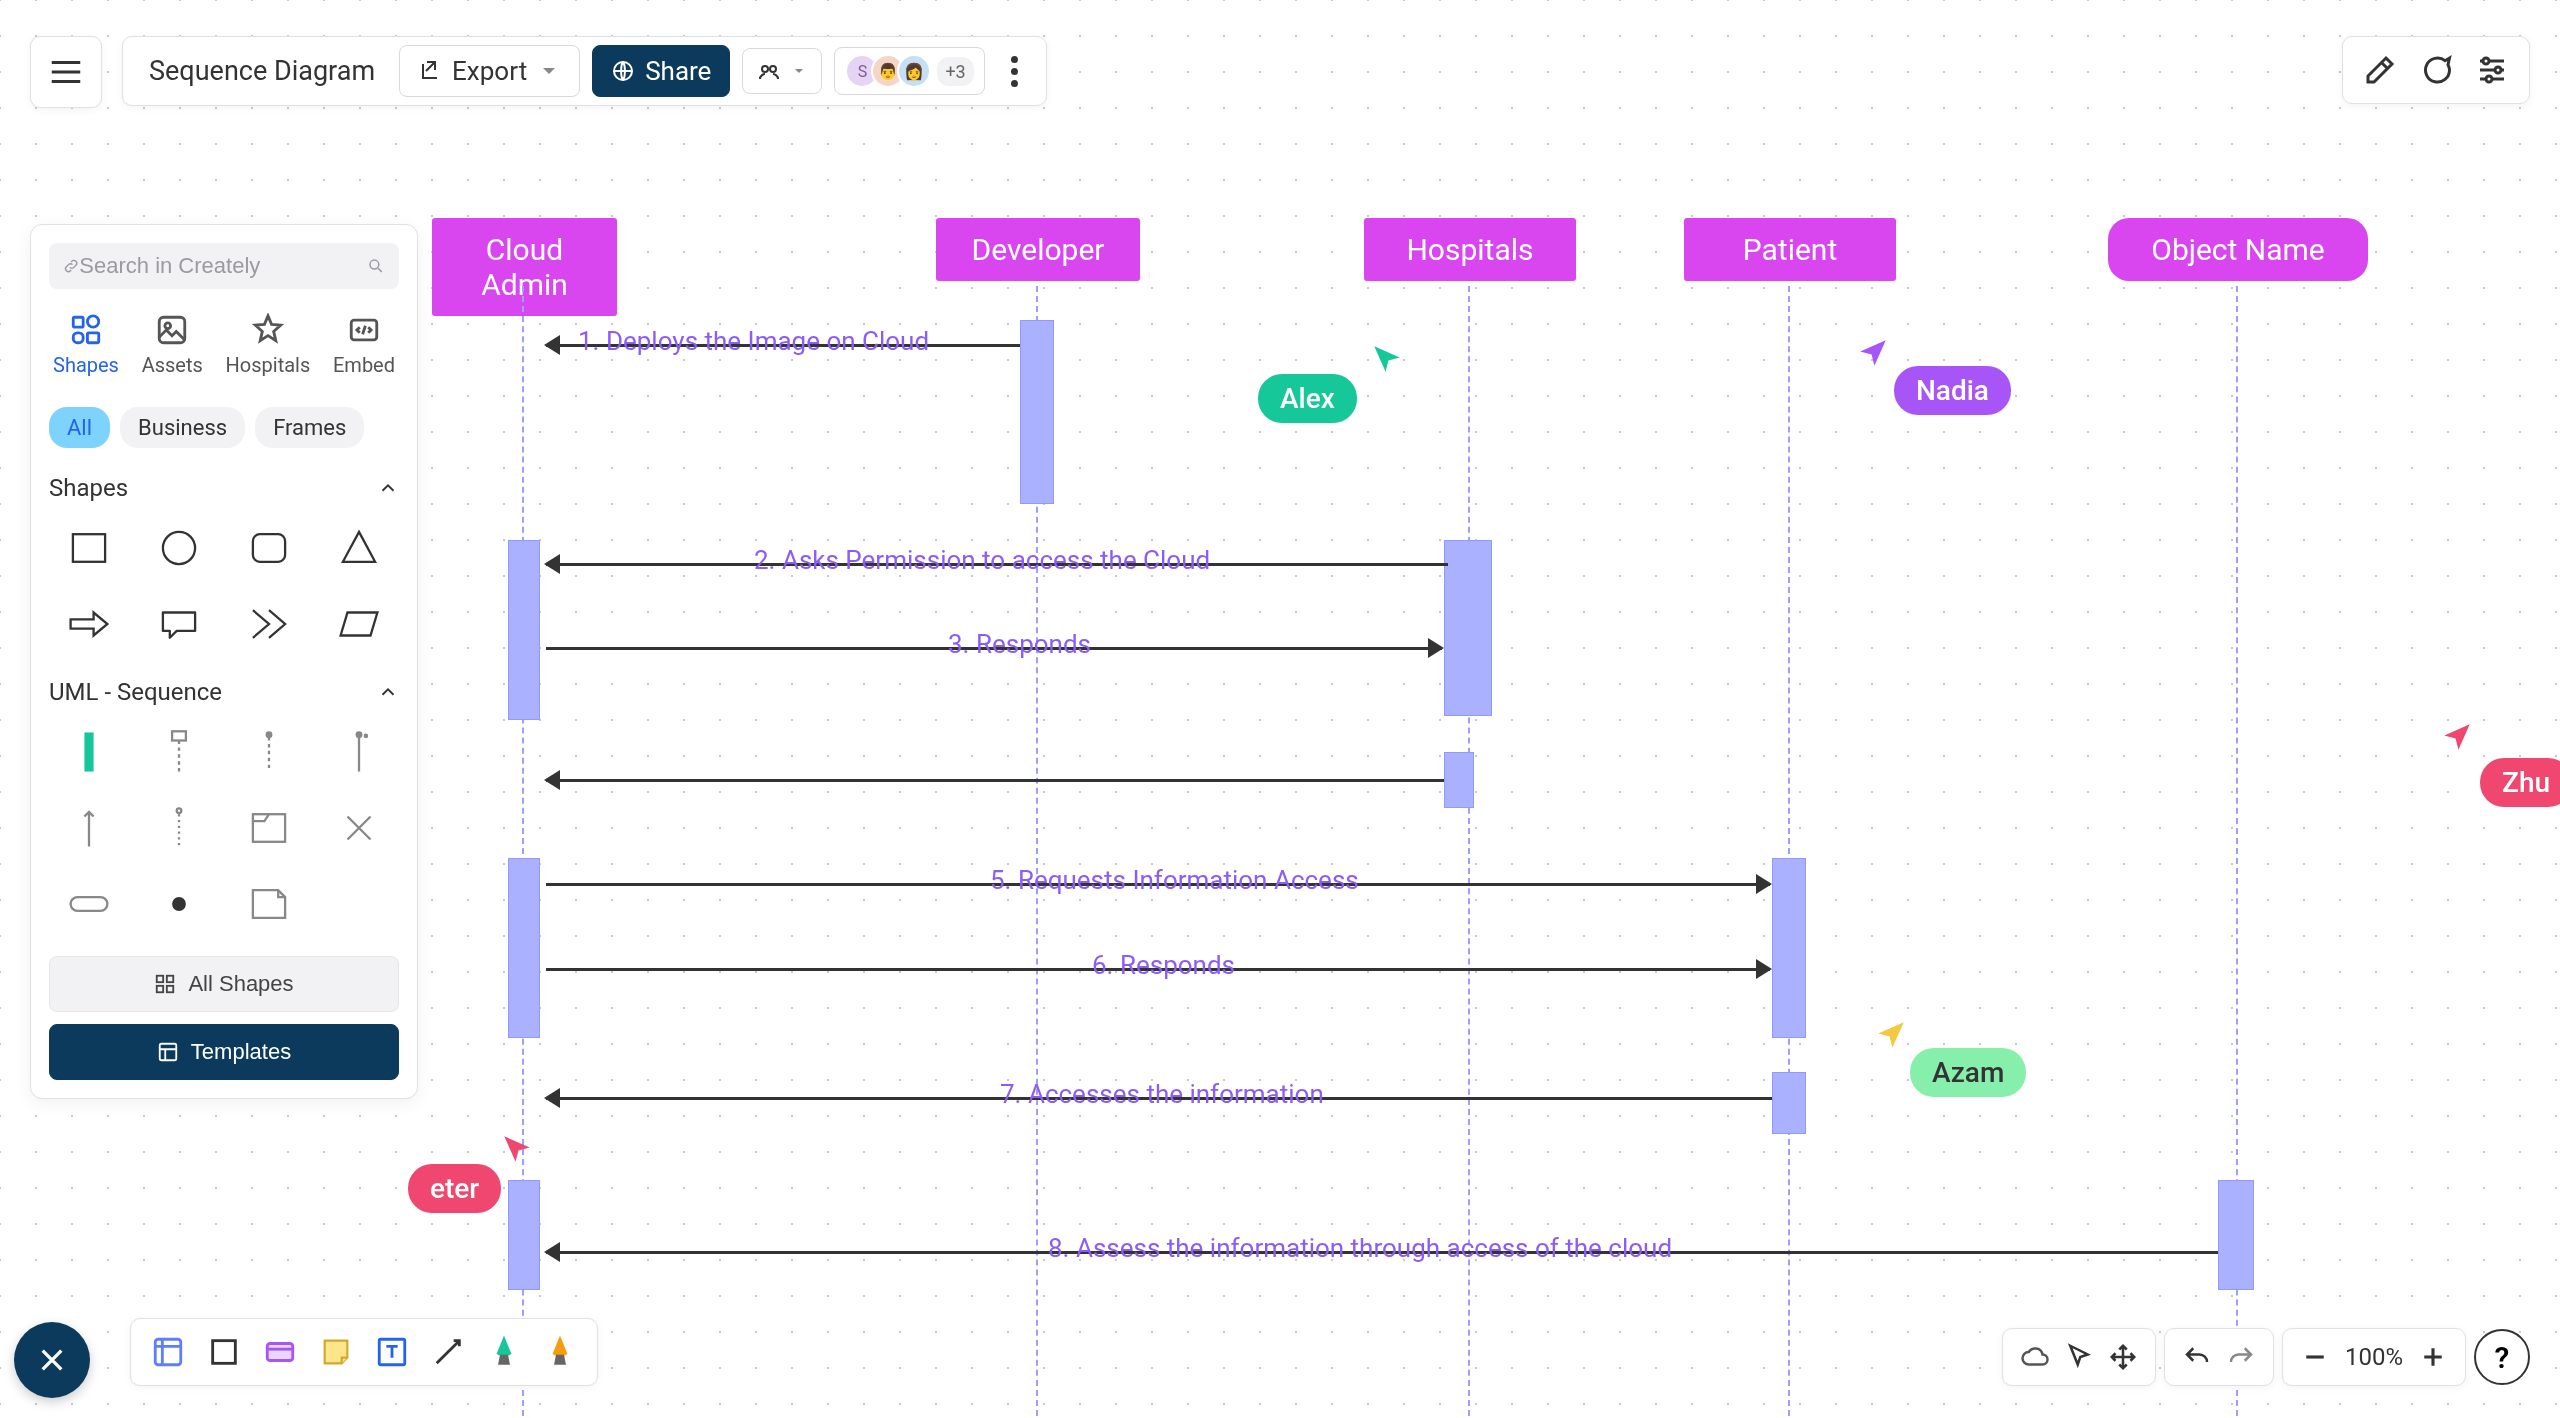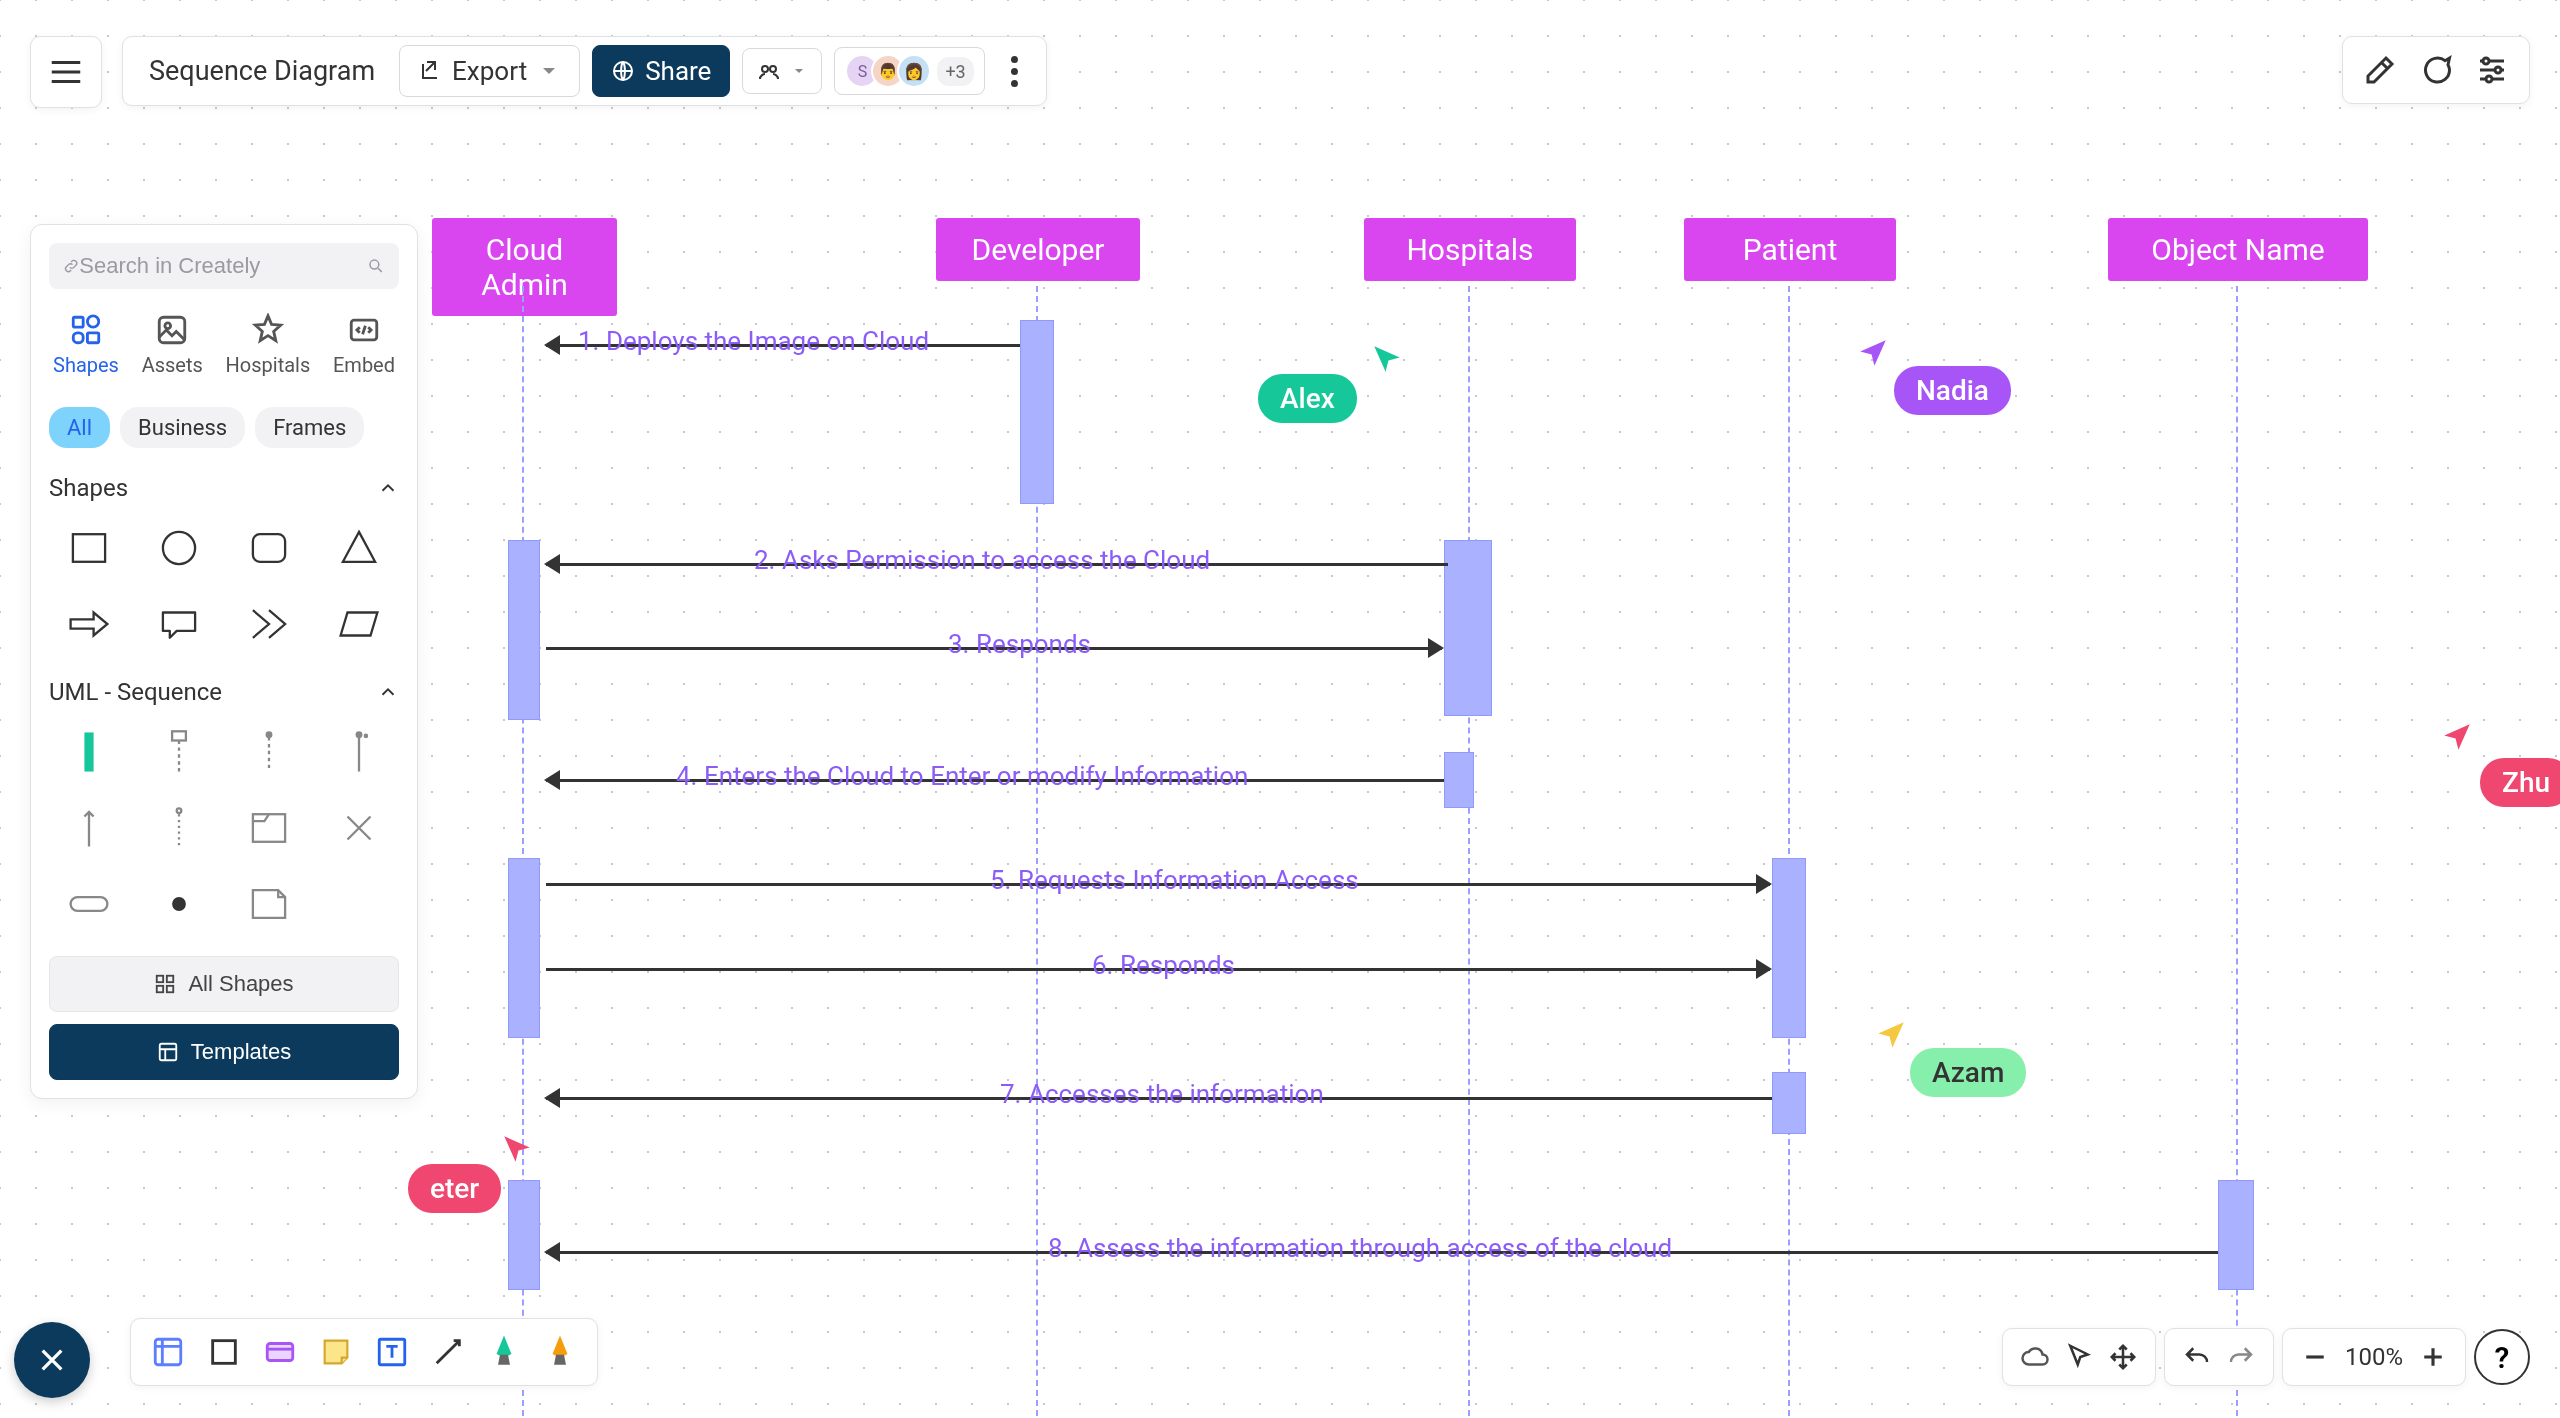--- a/index.html
+++ b/index.html
@@ -374,21 +374,21 @@
 
   <div class="lifeline-head" style="left:936px; top:218px; width:204px;"><span>Developer</span></div>
   <div class="lifeline-line" style="left:1036px; top:286px; height:1130px;"></div>
 
   <div class="lifeline-head" style="left:1364px; top:218px; width:212px;"><span>Hospitals</span></div>
   <div class="lifeline-line" style="left:1468px; top:286px; height:1130px;"></div>
 
   <div class="lifeline-head" style="left:1684px; top:218px; width:212px;"><span>Patient</span></div>
   <div class="lifeline-line" style="left:1788px; top:286px; height:1130px;"></div>
 
-  <div class="lifeline-head" style="left:2108px; top:218px; width:260px;"><span>Object Name</span></div>
+  <div class="lifeline-head" style="left:2108px; top:218px; width:260px;border-radius:21px;"><span>Object Name</span></div>
   <div class="lifeline-line" style="left:2236px; top:286px; height:1130px;"></div>
 
   <div class="activation" style="left:508px; top:540px; width:32px; height:180px;"></div>
   <div class="activation" style="left:508px; top:858px; width:32px; height:180px;"></div>
   <div class="activation" style="left:508px; top:1180px; width:32px; height:110px;"></div>
   <div class="activation" style="left:1020px; top:320px; width:34px; height:184px;"></div>
   <div class="activation" style="left:1444px; top:540px; width:48px; height:176px;"></div>
   <div class="activation" style="left:1444px; top:752px; width:30px; height:56px;"></div>
   <div class="activation" style="left:1772px; top:858px; width:34px; height:180px;"></div>
   <div class="activation" style="left:1772px; top:1072px; width:34px; height:62px;"></div>
@@ -397,21 +397,20 @@
   <div class="arrow left" style="left:546px; top:344px; width:474px;"></div>
   <div class="arrow-label" style="left:568px; top:326px;">1. Deploys the Image on Cloud</div>
 
   <div class="arrow left" style="left:546px; top:563px; width:902px;"></div>
   <div class="arrow-label" style="left:744px; top:545px;">2. Asks Permission to access the Cloud</div>
 
   <div class="arrow right" style="left:546px; top:647px; width:896px;"></div>
   <div class="arrow-label" style="left:938px; top:629px;">3. Responds</div>
 
   <div class="arrow left" style="left:546px; top:779px; width:898px;"></div>
-  <div class="arrow-label" style="left:666px; top:761px;">4. Enters the Cloud to Enter or modify Information</div>
 
   <div class="arrow right" style="left:546px; top:883px; width:1224px;"></div>
   <div class="arrow-label" style="left:980px; top:865px;">5. Requests Information Access</div>
 
   <div class="arrow right" style="left:546px; top:968px; width:1224px;"></div>
   <div class="arrow-label" style="left:1082px; top:950px;">6. Responds</div>
 
   <div class="arrow left" style="left:546px; top:1097px; width:1226px;"></div>
   <div class="arrow-label" style="left:990px; top:1079px;">7. Accesses the information</div>
 

